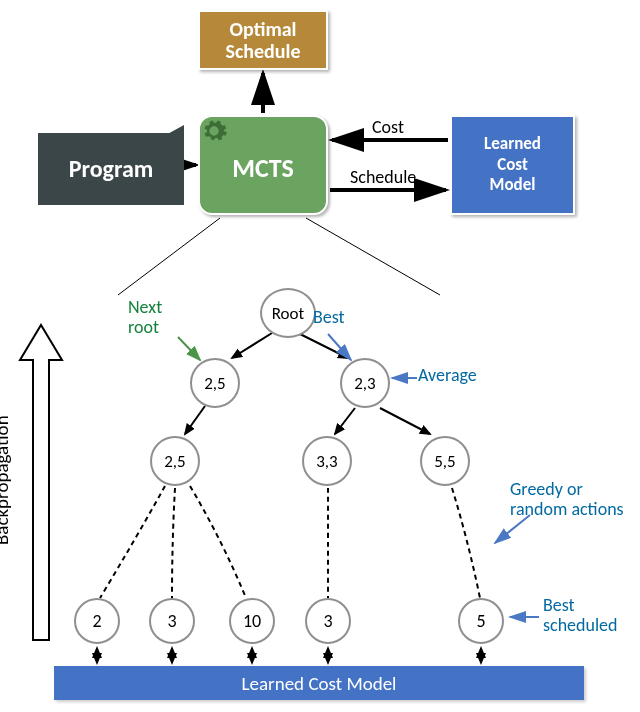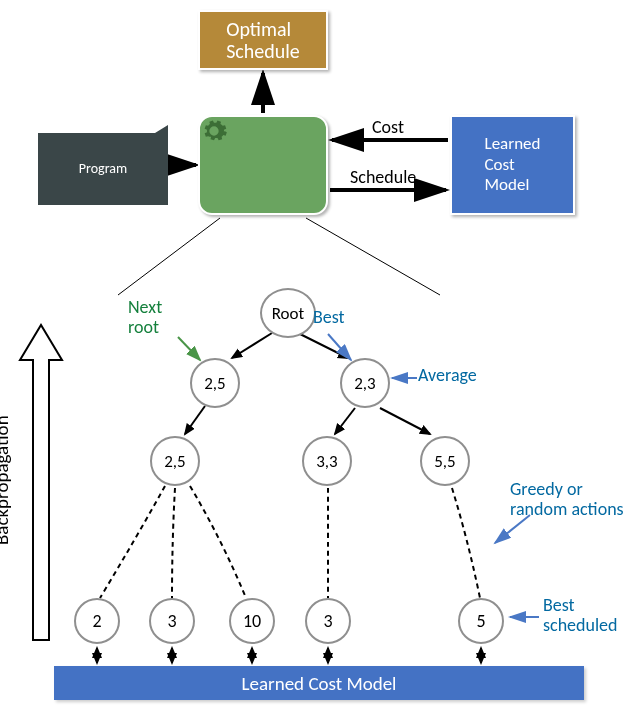--- a/index.html
+++ b/index.html
@@ -1,22 +1,22 @@
 <!DOCTYPE html>
 <html><head>
 <meta charset="utf-8">
 <style>
   * { box-sizing: border-box; margin: 0; padding: 0; }
   body { width: 640px; height: 712px; font-family: Calibri, Arial, sans-serif; background: #fff; position: relative; }
   svg { position: absolute; top: 0; left: 0; }
 
   
-  .box { position: absolute; display: flex; align-items: center; justify-content: center; text-align: left; color: #fff; border: 2px solid #fff; box-shadow: 2px 2px 3px rgba(0,0,0,0.3); }
+  .box { position: absolute; display: flex; align-items: center; justify-content: center; text-align: center; color: #fff; border: 2px solid #fff; box-shadow: 2px 2px 3px rgba(0,0,0,0.3); font-weight: bold; }
   .box-opt { background: #b58939; width: 130px; height: 60px; left: 198px; top: 10px; font-size: 20px; line-height: 1.1; }
-  .box-prog { background: #3a4648; width: 130px; height: 80px; left: 38px; top: 125px; font-size: 14px; clip-path: polygon(0 10%, 90% 10%, 100% 0, 100% 100%, 0 100%); border: none; display: flex; align-items: center; justify-content: center; padding-top: 6px; }
+  .box-prog { background: #3a4648; width: 146px; height: 80px; left: 38px; top: 125px; font-size: 24px; clip-path: polygon(0 10%, 90% 10%, 100% 0, 100% 100%, 0 100%); border: none; display: flex; align-items: center; justify-content: center; padding-top: 6px; }
   .box-mcts { background: #6aa460; width: 130px; height: 100px; left: 198px; top: 115px; border-radius: 14px; font-size: 26px; flex-direction: column; gap: 4px; padding-top: 6px; }
   .box-lcm  { background: #4472c4; width: 125px; height: 100px; left: 450px; top: 115px; font-size: 17px; line-height: 1.2; }
   .box-lcm-bottom { background: #4472c4; color: #fff; position: absolute; left: 54px; top: 666px; width: 530px; height: 34px; display: flex; align-items: center; justify-content: center; font-size: 19px; box-shadow: 2px 2px 3px rgba(0,0,0,0.2); }
 
   .gear { width: 28px; height: 28px; }
 
   
   .node { position: absolute; width: 50px; height: 50px; border: 2px solid #8f8f8f; border-radius: 50%; background: #fff; display: flex; align-items: center; justify-content: center; font-size: 17px; color: #000; }
   .leaf { width: 46px; height: 46px; font-size: 18px; }
 
@@ -89,20 +89,21 @@
 </svg>
 
 <div class="box box-opt">
     <span style="white-space:pre-line">Optimal
 Schedule</span>
   </div>
 <div class="box-prog box" style="border:none">
     <span>Program</span>
   </div>
 <div class="box box-mcts">
+  <span>MCTS</span>
   <svg class="gear" viewBox="0 0 24 24">
     <path fill="#3c6e36" d="M12 8a4 4 0 100 8 4 4 0 000-8zm9 4l2 1-1 3-2-.5a8 8 0 01-1.5 1.5l.5 2-3 1-1-2a8 8 0 01-2 0l-1 2-3-1 .5-2A8 8 0 017 16.5L5 17l-1-3 2-1a8 8 0 010-2l-2-1 1-3 2 .5A8 8 0 018.5 6L8 4l3-1 1 2a8 8 0 012 0l1-2 3 1-.5 2A8 8 0 0119.5 7.5L21.5 7l1 3-2 1a8 8 0 010 2z"></path>
   </svg>
 </div>
 <div class="box box-lcm">
     <span style="white-space:pre-line">Learned
 Cost
 Model</span>
   </div>
 

